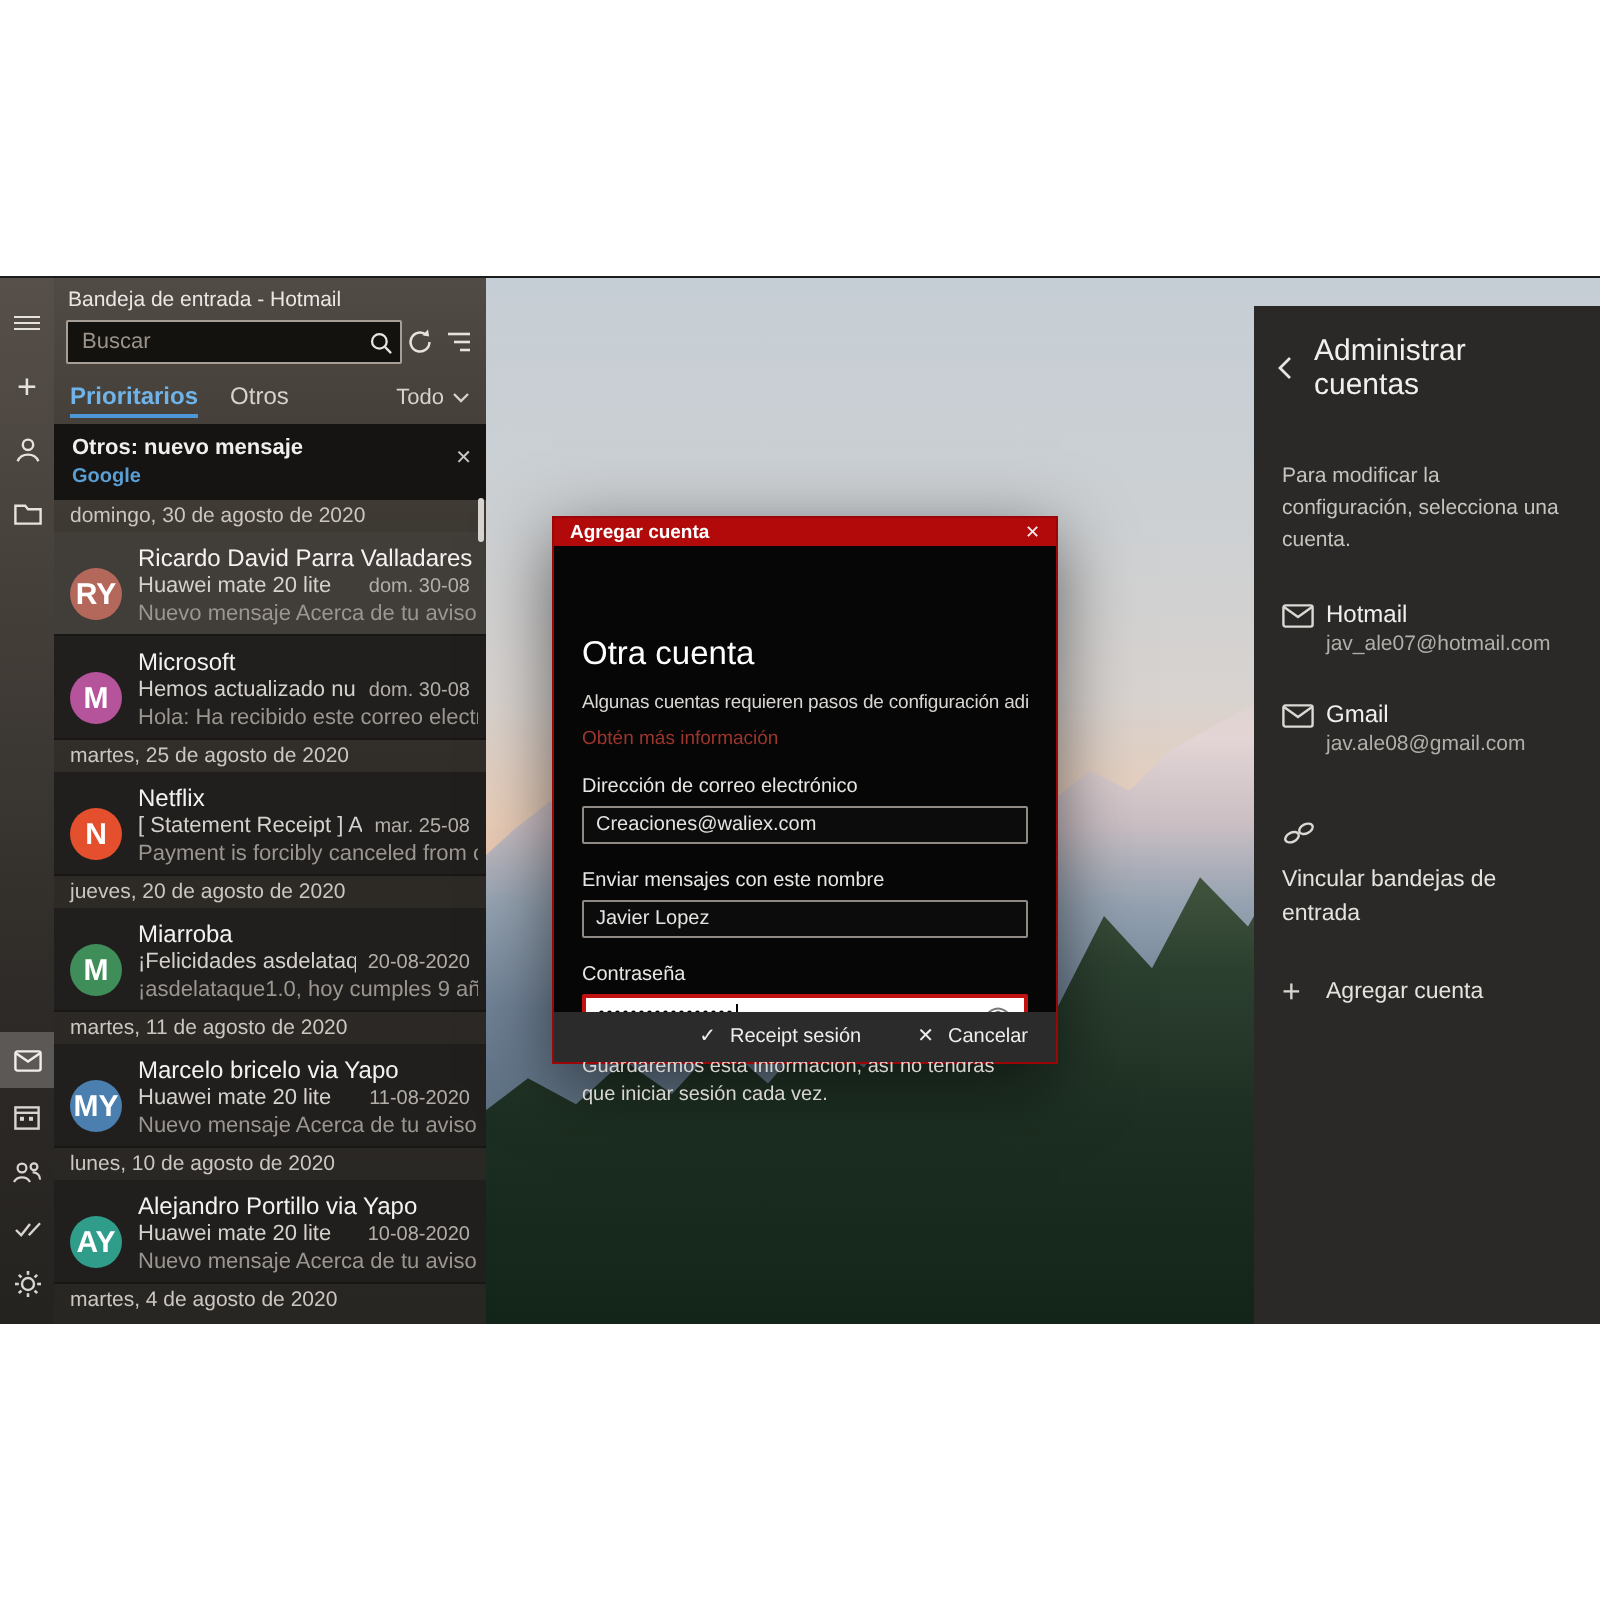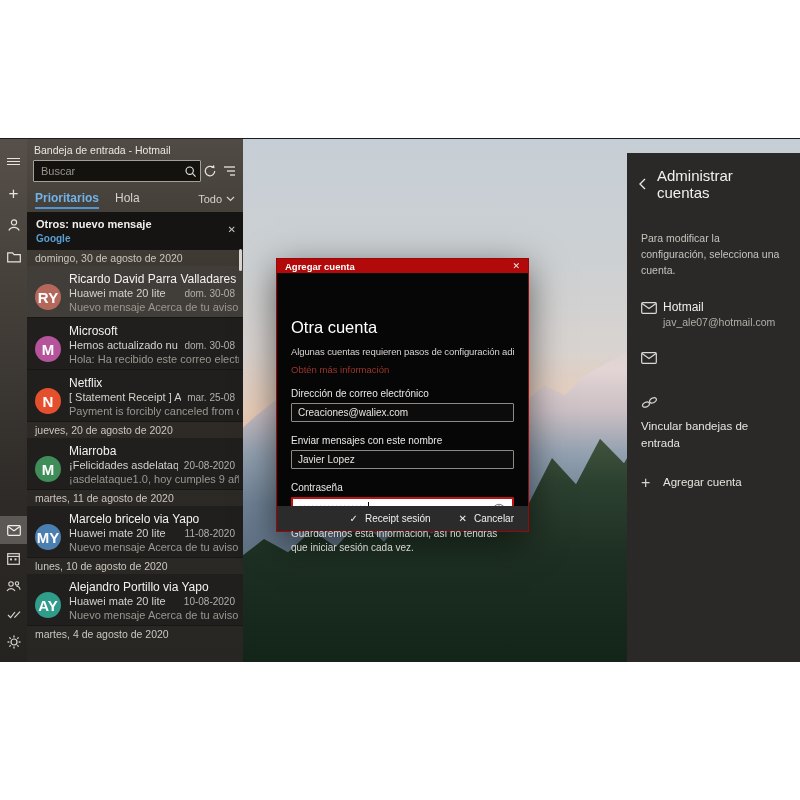--- a/index.html
+++ b/index.html
@@ -128,20 +128,24 @@
       </span>
     </div>
 
     <div class="p-item">
       <span class="p-ic">
         <svg width="16" height="12" viewBox="0 0 16 12">
             <rect x="0.7" y="0.7" width="14.6" height="10.6" rx="1" fill="none" stroke="#dcd9d5" stroke-width="1.2"></rect>
             <polyline points="1,1.5 8,6.5 15,1.5" fill="none" stroke="#dcd9d5" stroke-width="1.2"></polyline>
           </svg>
       </span>
+      <span>
+        <div class="p-acc-name">Gmail</div>
+        <div class="p-acc-mail">jav.ale08@gmail.com</div>
+      </span>
     </div>
 
     <div class="p-item link">
       <span class="p-ic">
         <svg width="17" height="13" viewBox="0 0 17 13">
           <ellipse cx="5" cy="8.6" rx="3.6" ry="2.3" fill="none" stroke="#dcd9d5" stroke-width="1.2" transform="rotate(-26 5 8.6)"></ellipse>
           <ellipse cx="12" cy="4.4" rx="3.6" ry="2.3" fill="none" stroke="#dcd9d5" stroke-width="1.2" transform="rotate(-26 12 4.4)"></ellipse>
         </svg>
       </span>
       <span class="p-action-label">Vincular bandejas de entrada</span>
@@ -267,21 +271,21 @@
               <line x1="2" y1="2" x2="13" y2="2" stroke="#e6e3df" stroke-width="1.3"></line>
               <line x1="5" y1="6" x2="13" y2="6" stroke="#e6e3df" stroke-width="1.3"></line>
               <line x1="8" y1="10" x2="13" y2="10" stroke="#e6e3df" stroke-width="1.3"></line>
             </svg>
         </span>
       </span>
     </div>
 
     <div class="tabs">
       <span class="tab active">Prioritarios</span>
-      <span class="tab">Hola</span>
+      <span class="tab">Otros</span>
       <span class="filter">
         <span>Todo</span>
         <span>
           <svg width="9" height="6" viewBox="0 0 9 6">
               <polyline points="1,1 4.5,4.5 8,1" fill="none" stroke="#d6d2cd" stroke-width="1.2"></polyline>
             </svg>
         </span>
       </span>
     </div>
 
@@ -311,20 +315,21 @@
         <div class="et">
           <div class="sender">Microsoft</div>
           <div class="subline">
               <span class="subj">Hemos actualizado nuestros términos</span>
               <span class="edate">dom. 30-08</span>
             </div>
           <div class="preview">Hola: Ha recibido este correo electrónico</div>
         </div>
       </div>
 
+      <div class="drow">martes, 25 de agosto de 2020</div>
 
       <div class="erow">
         <div class="avatar" style="background-color: rgb(228, 80, 46);">N</div>
         <div class="et">
           <div class="sender">Netflix</div>
           <div class="subline">
               <span class="subj">[ Statement Receipt ] Alert: Update the</span>
               <span class="edate">mar. 25-08</span>
             </div>
           <div class="preview">Payment is forcibly canceled from o</div>

